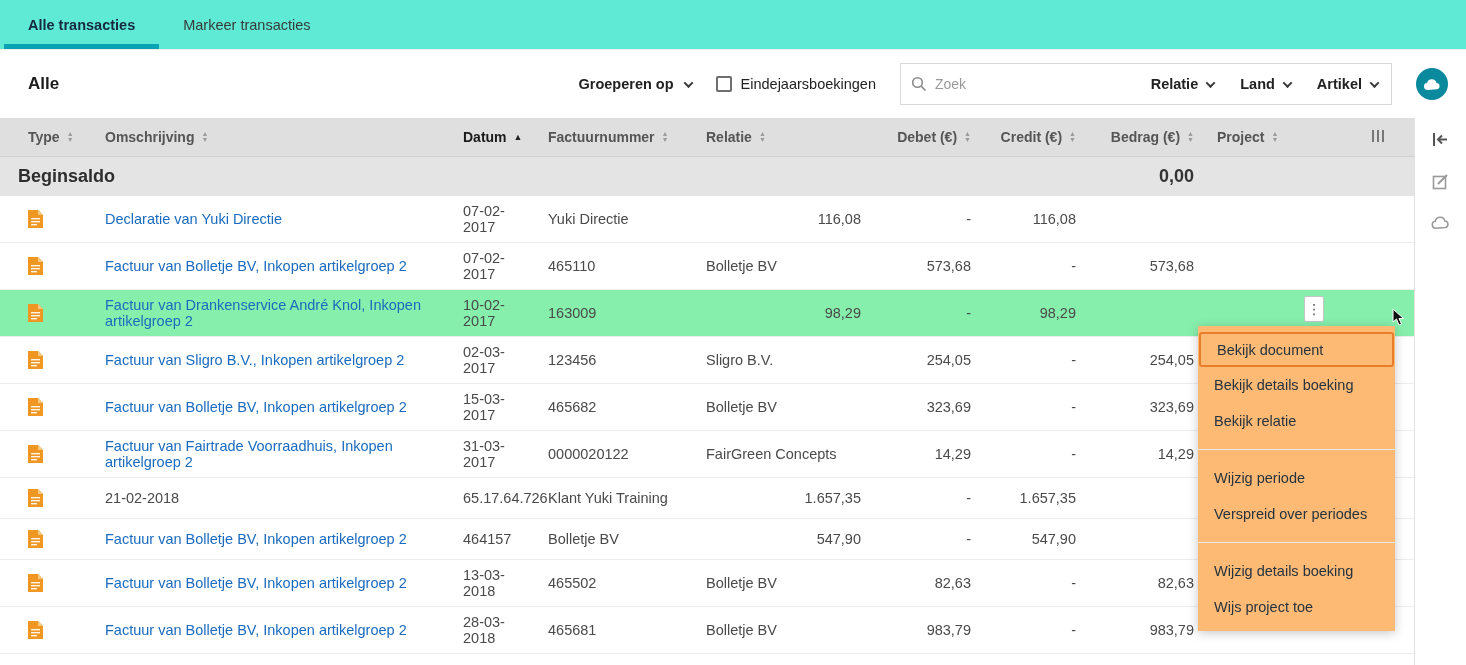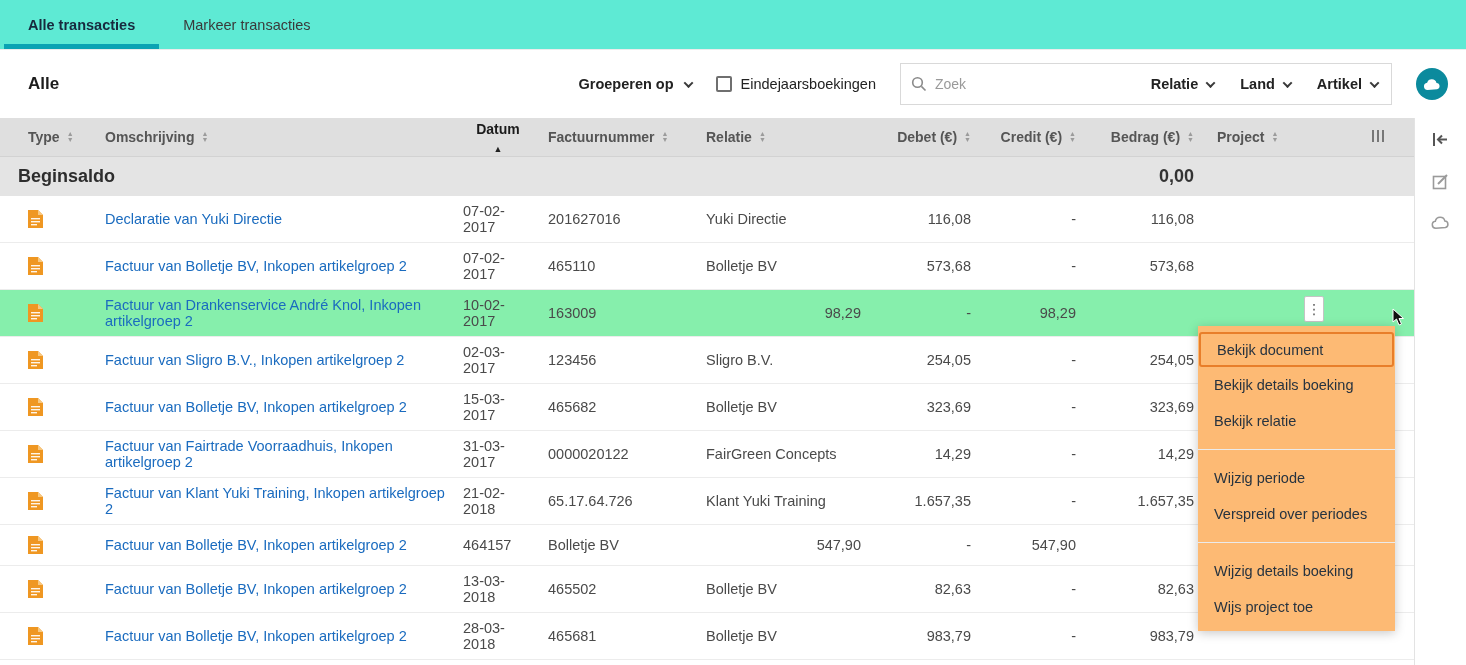--- a/index.html
+++ b/index.html
@@ -41,21 +41,21 @@
 
   
   .table { width:1414px; position:relative; }
   .grid-row { display:grid;
     grid-template-columns:90px 358px 85px 158px 178px 110px 105px 118px 140px 1fr; }
   .thead { background:#dfdfdf; min-height:38px; align-items:center; font-size:14px;
     color:#555; font-weight:600; }
   .th { display:flex; align-items:center; gap:7px; padding-left:15px; cursor:pointer; }
   .th:first-child { padding-left:28px; }
   .th.right { justify-content:flex-end; padding-right:8px; }
-  .th.sorted { color:#1b1b1b; font-weight:700;flex-direction:column; }
+  .th.sorted { color:#1b1b1b; font-weight:700; }
   .th .asc { font-size:9px; color:#222; }
   .sorts { display:flex; flex-direction:column; font-size:7px; line-height:6px; color:#9b9b9b; }
   .th.chooser { justify-content:center; padding-left:0; }
   .bars i { display:inline-block; width:2px; height:12px; background:#777; margin:0 1.5px; }
 
   .beginrow { background:#e4e4e4; min-height:40px; align-items:center; font-size:18px;
     color:#333; border-top:1px solid #d2d2d2; }
   .beginrow .label { grid-column:1 / 3; padding-left:18px; font-weight:700; color:#2d2d2d; }
   .beginrow .amount { grid-column:8; text-align:right; padding-right:8px; font-weight:600; }
 
@@ -219,21 +219,20 @@
   <svg width="15" height="18" viewBox="0 0 15 18">
     <path d="M0 0 h10 l5 5 v13 h-15 z" fill="#ef9722"></path>
     <path d="M10 0 l5 5 h-5 z" fill="#f8c880"></path>
     <rect x="3" y="8" width="9" height="1.4" fill="#fff" opacity="0.9"></rect>
     <rect x="3" y="11" width="9" height="1.4" fill="#fff" opacity="0.9"></rect>
     <rect x="3" y="14" width="6" height="1.4" fill="#fff" opacity="0.9"></rect>
   </svg>
 </div>
         <div class="cell"><span class="link">Declaratie van Yuki Directie</span></div>
         <div class="cell">07-02-2017</div>
-        <div class="cell">201627016</div>
         <div class="cell">Yuki Directie</div>
         <div class="cell num">116,08</div>
         <div class="cell num">-</div>
         <div class="cell num">116,08</div>
         <div class="cell"></div>
         <div class="cell actions"></div>
       </div>
       <div class="grid-row row">
         <div class="cell type">
   <svg width="15" height="18" viewBox="0 0 15 18">
@@ -338,21 +337,20 @@
       <div class="grid-row row">
         <div class="cell type">
   <svg width="15" height="18" viewBox="0 0 15 18">
     <path d="M0 0 h10 l5 5 v13 h-15 z" fill="#ef9722"></path>
     <path d="M10 0 l5 5 h-5 z" fill="#f8c880"></path>
     <rect x="3" y="8" width="9" height="1.4" fill="#fff" opacity="0.9"></rect>
     <rect x="3" y="11" width="9" height="1.4" fill="#fff" opacity="0.9"></rect>
     <rect x="3" y="14" width="6" height="1.4" fill="#fff" opacity="0.9"></rect>
   </svg>
 </div>
-        <div class="cell"><span class="link">Factuur van Klant Yuki Training, Inkopen artikelgroep 2</span></div>
         <div class="cell">21-02-2018</div>
         <div class="cell">65.17.64.726</div>
         <div class="cell">Klant Yuki Training</div>
         <div class="cell num">1.657,35</div>
         <div class="cell num">-</div>
         <div class="cell num">1.657,35</div>
         <div class="cell"></div>
         <div class="cell actions"></div>
       </div>
       <div class="grid-row row">

